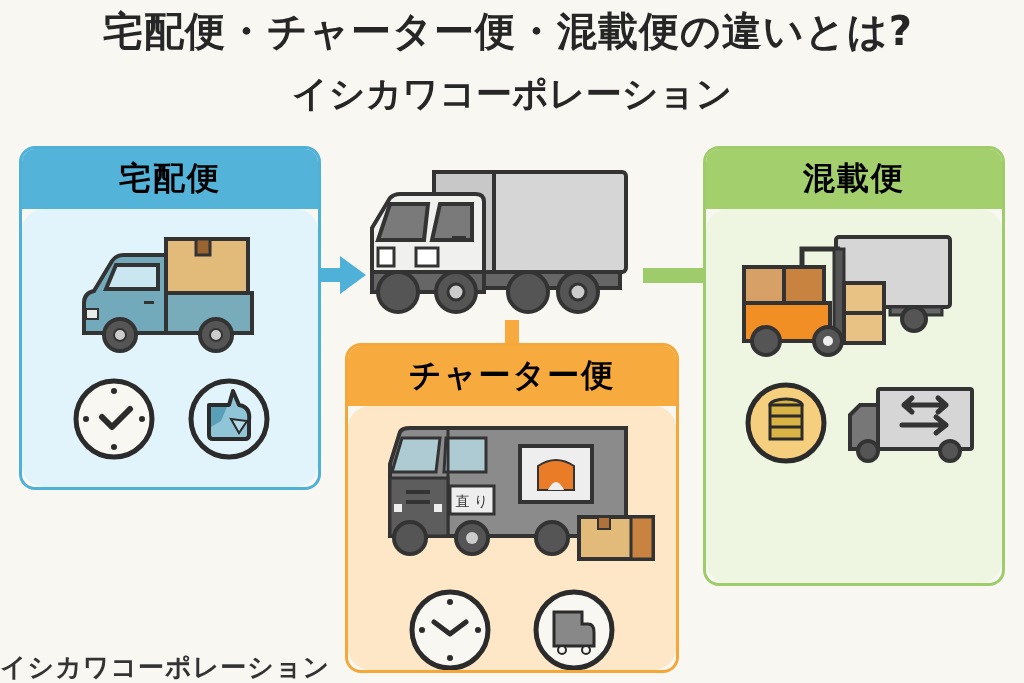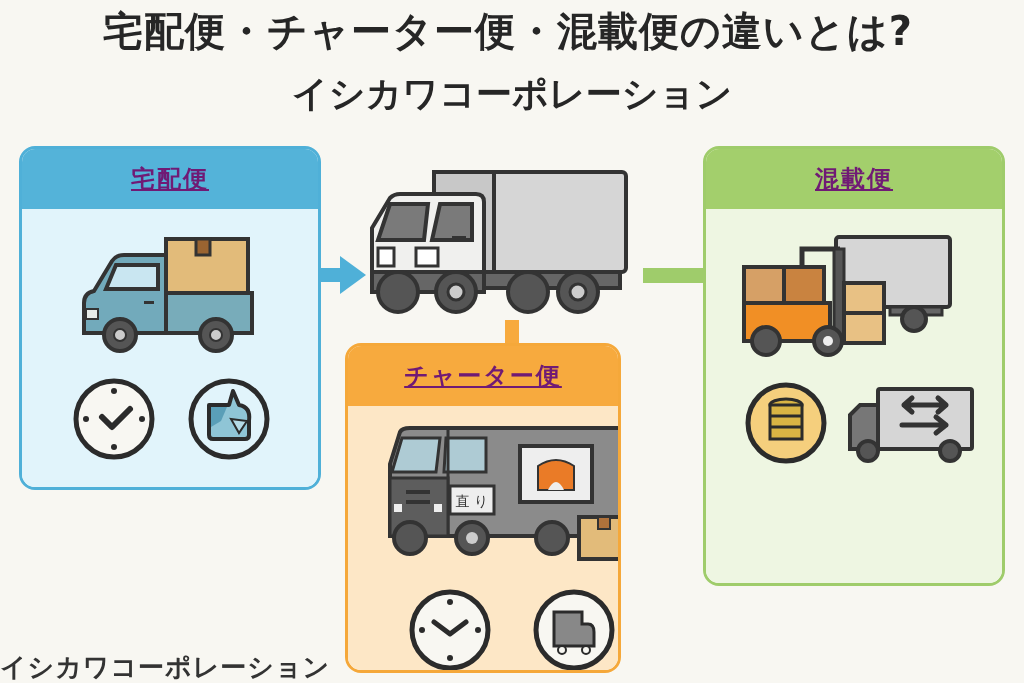--- a/index.html
+++ b/index.html
@@ -1,29 +1,29 @@
 <!DOCTYPE html>
 <html><head>
 <meta charset="utf-8">
 <style>
   * { box-sizing: border-box; margin: 0; padding: 0; }
   html, body { width: 1024px; height: 683px; overflow: hidden; background: #f8f7f2; }
   body { position: relative; font-family: "DejaVu Sans", "Liberation Sans", sans-serif; color: #262626; }
   .title-main { position: absolute; left: 0; top: 4px; width: 1016px; text-align: center; font-size: 40px; font-weight: bold; letter-spacing: 1px; color: #262626; }
   .title-sub { position: absolute; left: 0; top: 70px; width: 1024px; text-align: center; font-size: 36px; font-weight: bold; color: #262626; }
   .card { position: absolute; border-radius: 16px; overflow: hidden; border: 3px solid; }
-  .card-head { height: 60px; display: flex; align-items: center; justify-content: center; font-size: 24px; font-weight: bold; color: #701a75; letter-spacing: 2px; text-decoration: underline; }
-  .card-body { position: absolute; left: 0; right: 0; top: 60px; bottom: 0; }
+  .card-head { height: 60px; display: flex; align-items: center; justify-content: center; font-size: 32px; font-weight: bold; color: #000000; letter-spacing: 2px; }
+  .card-body { position: absolute; left: 0; right: 0; top: 60px; bottom: 0; border-radius: 22px; }
   .card-blue { left: 19px; top: 146px; width: 302px; height: 344px; border-color: #4fb0d8; }
   .card-blue .card-head { background: #54b3d9; }
   .card-blue .card-body { background: #e1f4fb; }
   .card-green { left: 703px; top: 146px; width: 302px; height: 440px; border-color: #9fcc6b; }
   .card-green .card-head { background: #a3cf6c; }
   .card-green .card-body { background: #eef6e2; }
-  .card-orange { left: 345px; top: 343px; width: 276px; height: 330px; border-color: #f5a83a; }
+  .card-orange { left: 345px; top: 343px; width: 334px; height: 330px; border-color: #f5a83a; }
   .card-orange .card-head { background: #f7aa3e; }
   .card-orange .card-body { background: #fde7c6; }
   .abs { position: absolute; }
   .footer { position: absolute; left: 0; top: 650px; font-size: 26px; font-weight: bold; color: #333; letter-spacing: 1px; }
 </style>
 </head>
 <body>
 
 <div class="title-main">宅配便・チャーター便・混載便の違いとは?</div>
 <div class="title-sub">イシカワコーポレーション</div>

